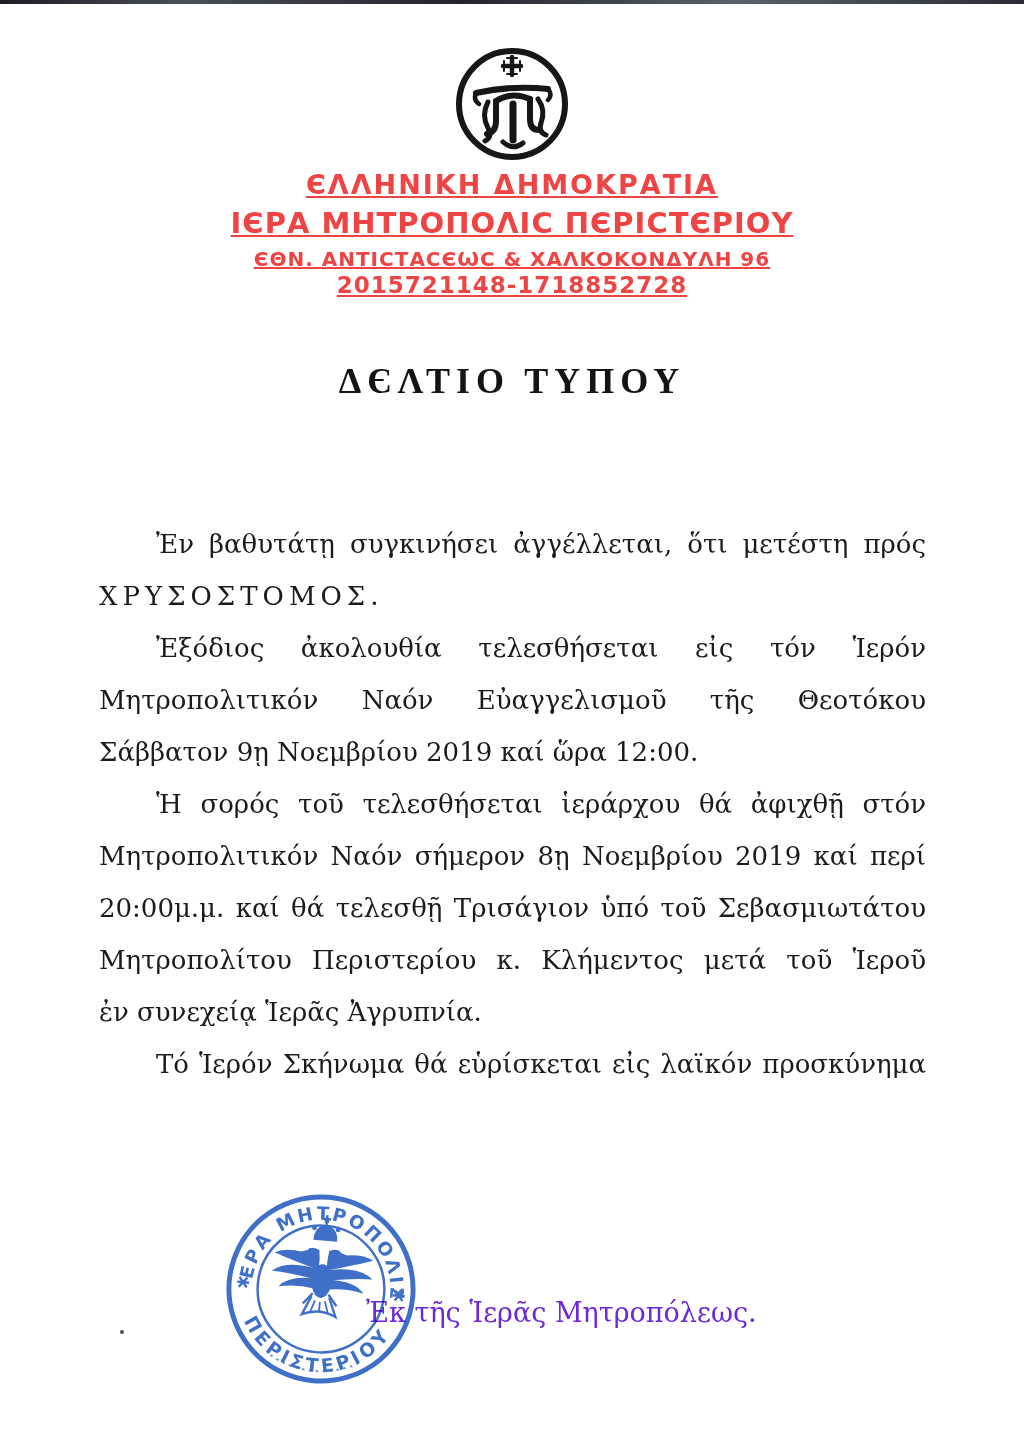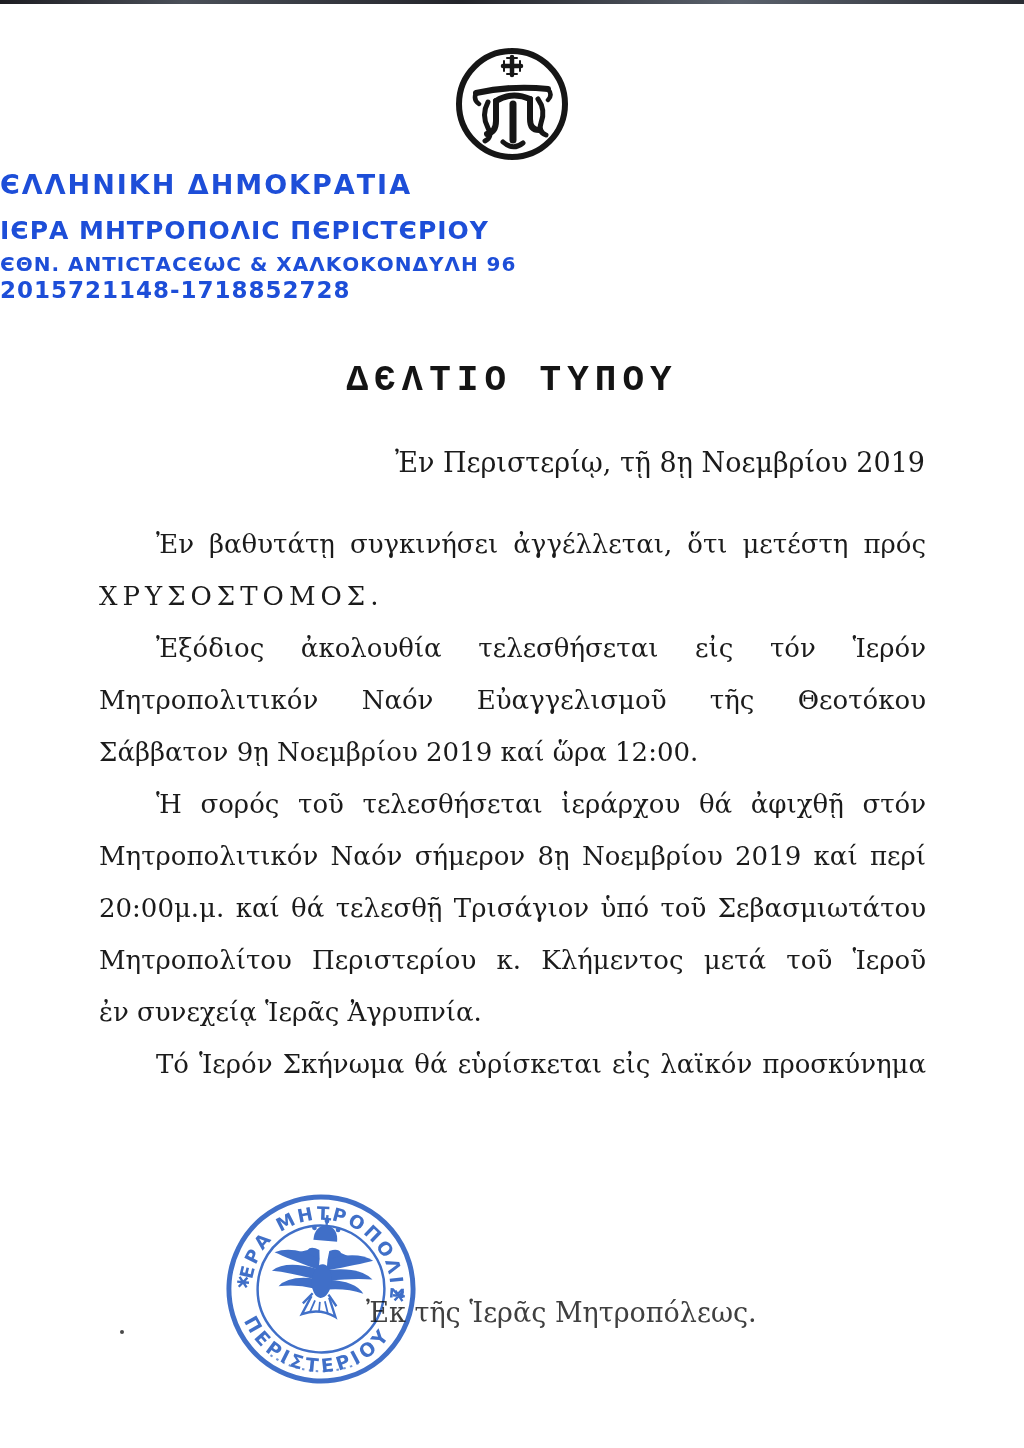--- a/index.html
+++ b/index.html
@@ -2,37 +2,37 @@
 <html><head>
 <meta charset="utf-8">
 <style>
   html,body{margin:0;padding:0;background:#e8e8e8;}
   .page{position:relative;width:1024px;height:1448px;margin:0 auto;background:#ffffff;overflow:hidden;
         font-family:"DejaVu Serif","DejaVu Sans",serif;color:#1c1c1c;}
   .scan-edge{position:absolute;left:0;top:0;width:1024px;height:4px;
              background:linear-gradient(90deg,#1d1d22,#4a4f58 18%,#23242a 45%,#5a616c 72%,#2a2c33);}
   
   .logo{position:absolute;left:452px;top:44px;width:120px;height:120px;}
-  .letterhead{position:absolute;left:0;top:170px;width:100%;color:#1d4ed8;
-              font-family:"DejaVu Sans",sans-serif;}
+  .letterhead{position:absolute;left:0;top:170px;width:100%;text-align:center;color:#ef4444;
+              font-family:"DejaVu Sans",sans-serif;text-decoration:underline;}
   .lh1{font-weight:700;font-size:27px;line-height:1.12;letter-spacing:2px;}
-  .lh2{font-weight:700;font-size:25px;line-height:1.12;letter-spacing:1px;margin-top:17px;}
+  .lh2{font-weight:700;font-size:29px;line-height:1.12;letter-spacing:1px;margin-top:7px;}
   .lh3{font-weight:700;font-size:20px;line-height:1.1;letter-spacing:1px;margin-top:8px;}
   .lh4{font-weight:700;font-size:23px;line-height:1.1;letter-spacing:1px;margin-top:3px;}
   .title{position:absolute;left:0;top:360px;width:100%;text-align:center;
-         font-family:Liberation Mono, monospace;font-weight:700;font-size:36px;letter-spacing:6px;color:#141414;}
+         font-family:Liberation Serif, serif;font-weight:700;font-size:36px;letter-spacing:6px;color:#141414;}
   .dateline{position:absolute;right:99px;top:447px;font-size:27px;color:#1b1b1b;}
   
   .docbody{position:absolute;left:99px;top:518px;width:827px;font-size:26px;line-height:52px;color:#1b1b1b;}
   .para{margin:0;}
   .line{display:block;height:52px;overflow:hidden;}
   .line.j{text-align:justify;text-align-last:justify;}
   .line.ind{text-indent:57px;}
   .line.sp{letter-spacing:5px;}
-  .closing{position:absolute;left:366px;top:1297px;font-size:27px;color:#404040;}
+  .closing{position:absolute;left:366px;top:1297px;font-size:27px;color:#6d28d9;}
   .artifact-dot{position:absolute;left:120px;top:1330px;width:4px;height:4px;border-radius:50%;background:#4a4a4a;}
   
   .stamp{position:absolute;left:222px;top:1190px;width:198px;height:198px;
          transform:rotate(5deg);opacity:.92;mix-blend-mode:multiply;}
   .stamp .ink{stroke:#2f63c3;fill:none;}
   .stamp .fillink{fill:#2f63c3;stroke:none;}
   .stamp text{fill:#2f63c3;stroke:none;font-family:"DejaVu Sans",sans-serif;font-weight:700;}
   .stxt-top{font-size:18.5px;letter-spacing:2.5px;}
   .stxt-bot{font-size:19px;letter-spacing:4px;}
   .logo-ink{stroke:#161616;fill:none;stroke-linecap:round;stroke-linejoin:round;}
@@ -62,21 +62,20 @@
 
   <div class="letterhead">
     <div class="lh1">ЄΛΛΗΝΙΚΗ ΔΗΜΟΚΡΑΤΙΑ</div>
     <div class="lh2">ΙЄΡΑ ΜΗΤΡΟΠΟΛΙC ΠЄΡΙCΤЄΡΙΟΥ</div>
     <div class="lh3">ЄΘΝ. ΑΝΤΙCΤΑCЄѠC &amp; ΧΑΛΚΟΚΟΝΔΥΛΗ 96</div>
     <div class="lh4">2015721148-1718852728</div>
   </div>
 
   <div class="title">ΔЄΛΤΙΟ ΤΥΠΟΥ</div>
 
-  <div class="dateline">Ἐν Περιστερίῳ, τῇ 8ῃ Νοεμβρίου 2019</div>
 
   <div class="docbody">
       <p class="para">
         <span class="line j ind">Ἐν βαθυτάτῃ συγκινήσει ἀγγέλλεται, ὅτι μετέστη πρός Κύριον</span>
         <span class="line sp">ΧΡΥΣΟΣΤΟΜΟΣ.</span>
       </p>
       <p class="para">
         <span class="line j ind">Ἐξόδιος ἀκολουθία τελεσθήσεται εἰς τόν Ἱερόν</span>
         <span class="line j">Μητροπολιτικόν Ναόν Εὐαγγελισμοῦ τῆς Θεοτόκου Περιστερίου τό</span>
         <span class="line">Σάββατον 9ῃ Νοεμβρίου 2019 καί ὥρα 12:00.</span>

